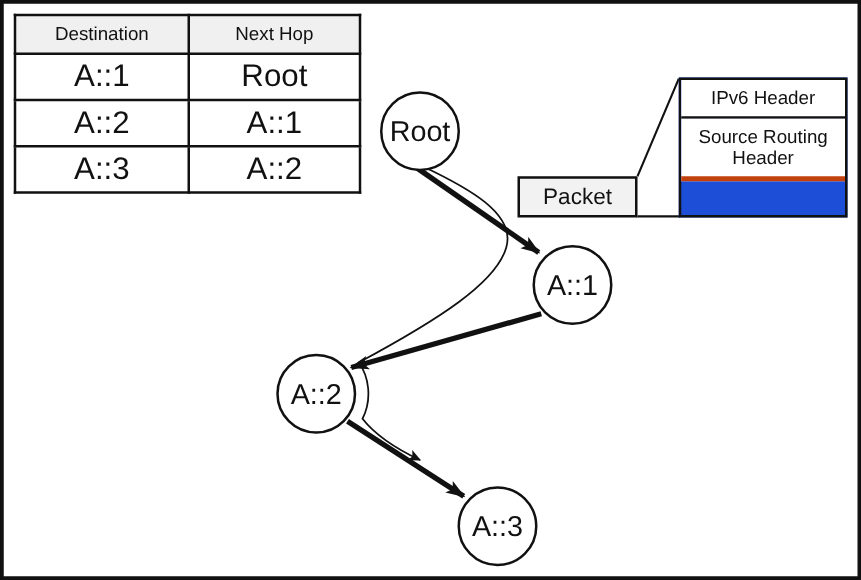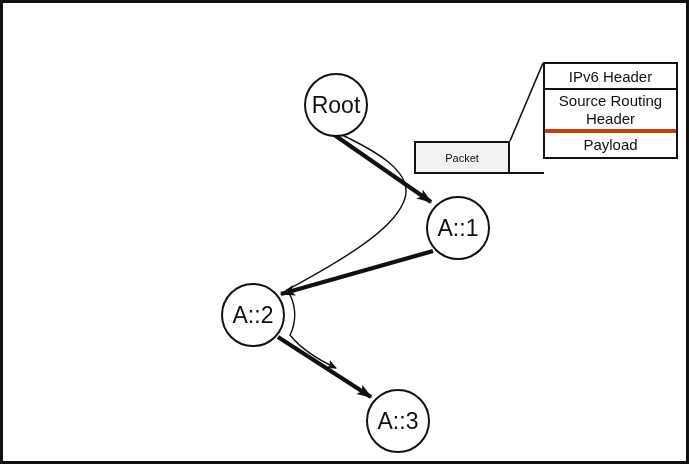--- a/index.html
+++ b/index.html
@@ -65,29 +65,29 @@
     left: 414px;
     top: 141px;
     width: 96px;
     height: 33px;
     box-sizing: border-box;
     border: 2px solid #111111;
     background: #f2f2f2;
     display: flex;
     align-items: center;
     justify-content: center;
-    font-size: 11px;
+    font-size: 18px;
     z-index: 2;
   }
   #packet-stack {
     position: absolute;
     left: 543px;
     top: 62px;
     width: 135px;
-    height: 97px;
+    height: 112px;
     box-sizing: border-box;
     border: 2px solid #111111;
     background: #1d4ed8;
     display: flex;
     flex-direction: column;
     z-index: 2;
   }
   .stack-layer {
     display: flex;
     align-items: center;
@@ -122,28 +122,51 @@
   #label-a2   { left: 211px; top: 301px; }
   #label-a3   { left: 356px; top: 407px; }
 </style>
 </head>
 <body>
 
 <div id="canvas">
 
   <div id="frame"></div>
 
+  <table id="routing-table">
+    <colgroup>
+        <col style="width:139px">
+        <col style="width:137px">
+      </colgroup>
+    <tbody>
+        <tr>
+      <th>Destination</th>
+      <th>Next Hop</th>
+    </tr>
+    <tr>
+      <td>A::1</td>
+      <td>Root</td>
+    </tr>
+    <tr>
+      <td>A::2</td>
+      <td>A::1</td>
+    </tr>
+    <tr>
+      <td>A::3</td>
+      <td>A::2</td>
+    </tr>
+  </tbody>
+    </table>
 
   <div id="packet-box">
     <span>Packet</span>
   </div>
   <div id="packet-stack">
     <div id="layer-ipv6" class="stack-layer">IPv6 Header</div>
     <div id="layer-srh" class="stack-layer">Source Routing Header</div>
-    <div id="layer-payload" class="stack-layer">Payload</div>
   </div>
 
   <svg id="diagram-svg" width="689" height="464" viewBox="0 0 689 464" xmlns="http://www.w3.org/2000/svg">
     <defs>
       <marker id="ah-big" markerUnits="userSpaceOnUse" markerWidth="17" markerHeight="13" refX="14" refY="6" orient="auto">
         <path d="M0,0.5 L15.5,6 L0,11.5 L3.5,6 Z" fill="#111111"></path>
       </marker>
       <marker id="ah-small" markerUnits="userSpaceOnUse" markerWidth="12" markerHeight="10" refX="9" refY="4.5" orient="auto">
         <path d="M0,0 L10,4.5 L0,9 L2.3,4.5 Z" fill="#111111"></path>
       </marker>

